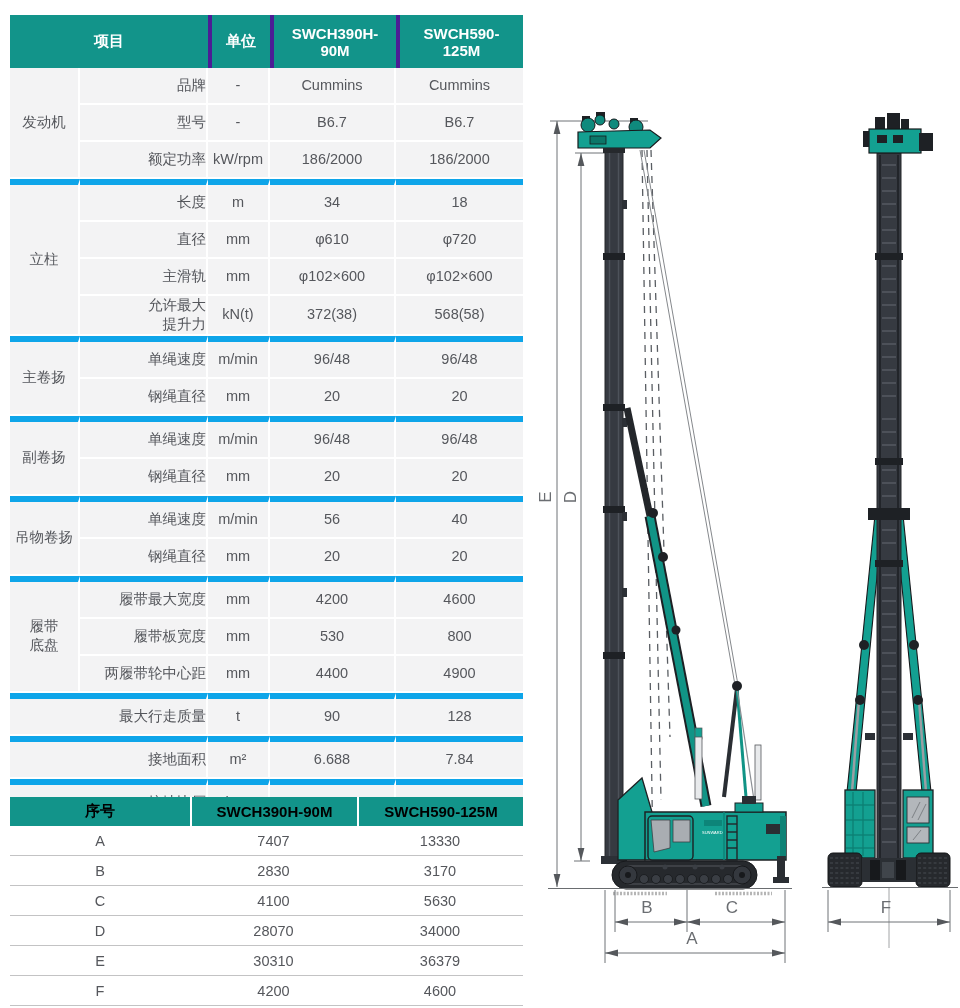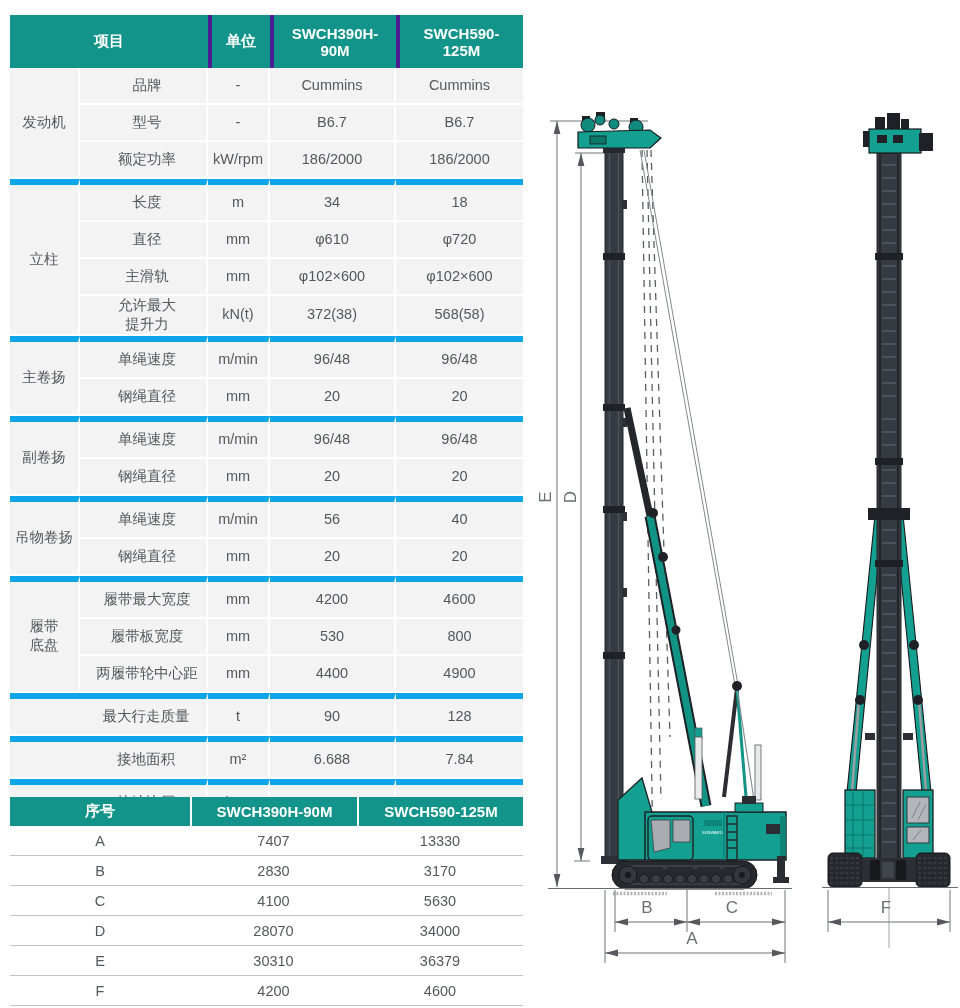--- a/index.html
+++ b/index.html
@@ -10,30 +10,30 @@
   table.spec{position:absolute;left:10px;top:15px;width:513px;
              border-collapse:separate;border-spacing:0;table-layout:fixed;}
   table.spec th{background:#12948a;color:#fff;font-size:15px;font-weight:bold;
                 height:37px;padding:8px;text-align:center;vertical-align:middle;}
   table.spec th + th{border-left:4px solid #4c1d95;}
   table.spec td{background:#f3f3f4;color:#55575c;font-size:14.5px;text-align:center;
                 vertical-align:middle;height:35px;padding:0;
                 border-right:2px solid #fff;border-bottom:2px solid #fff;line-height:1.3;}
   table.spec td:last-child{border-right:none;}
   table.spec td.group{white-space:pre-line;}
-  table.spec td.item{text-align:center;padding-left:8px;white-space:pre-line;}
+  table.spec td.item{text-align:right;padding-left:8px;white-space:pre-line;}
   table.spec td.merged{padding-left:76px;}
   table.spec tr.group-start td{border-top:6px solid #0ea5e9;}
   table.spec tr.first td{border-top:none;}
   table.spec tr.last td{border-bottom:1px solid #cdcdce;}
 
   
   table.dims{position:absolute;left:10px;top:797px;width:513px;
              border-collapse:separate;border-spacing:0;table-layout:fixed;}
-  table.dims th{background:#12948a;color:#ffffff;font-size:15px;font-weight:bold;
+  table.dims th{background:#12948a;color:#000000;font-size:15px;font-weight:bold;
                 height:29px;padding:0;text-align:center;vertical-align:middle;}
   table.dims th + th{border-left:2px solid #ffffff;}
   table.dims td{background:#fff;color:#55575c;font-size:14.5px;text-align:center;
                 vertical-align:middle;height:29px;padding:0;border-bottom:1px solid #c3c3c4;}
 
   
   .drawing{position:absolute;left:530px;top:0;}
   .dimtxt{font-family:"Liberation Sans","DejaVu Sans",sans-serif;font-size:17px;fill:#6b6e72;}
   .brandtxt{font-family:"Liberation Sans","DejaVu Sans",sans-serif;font-size:4px;fill:#ffffff;}
 </style>

